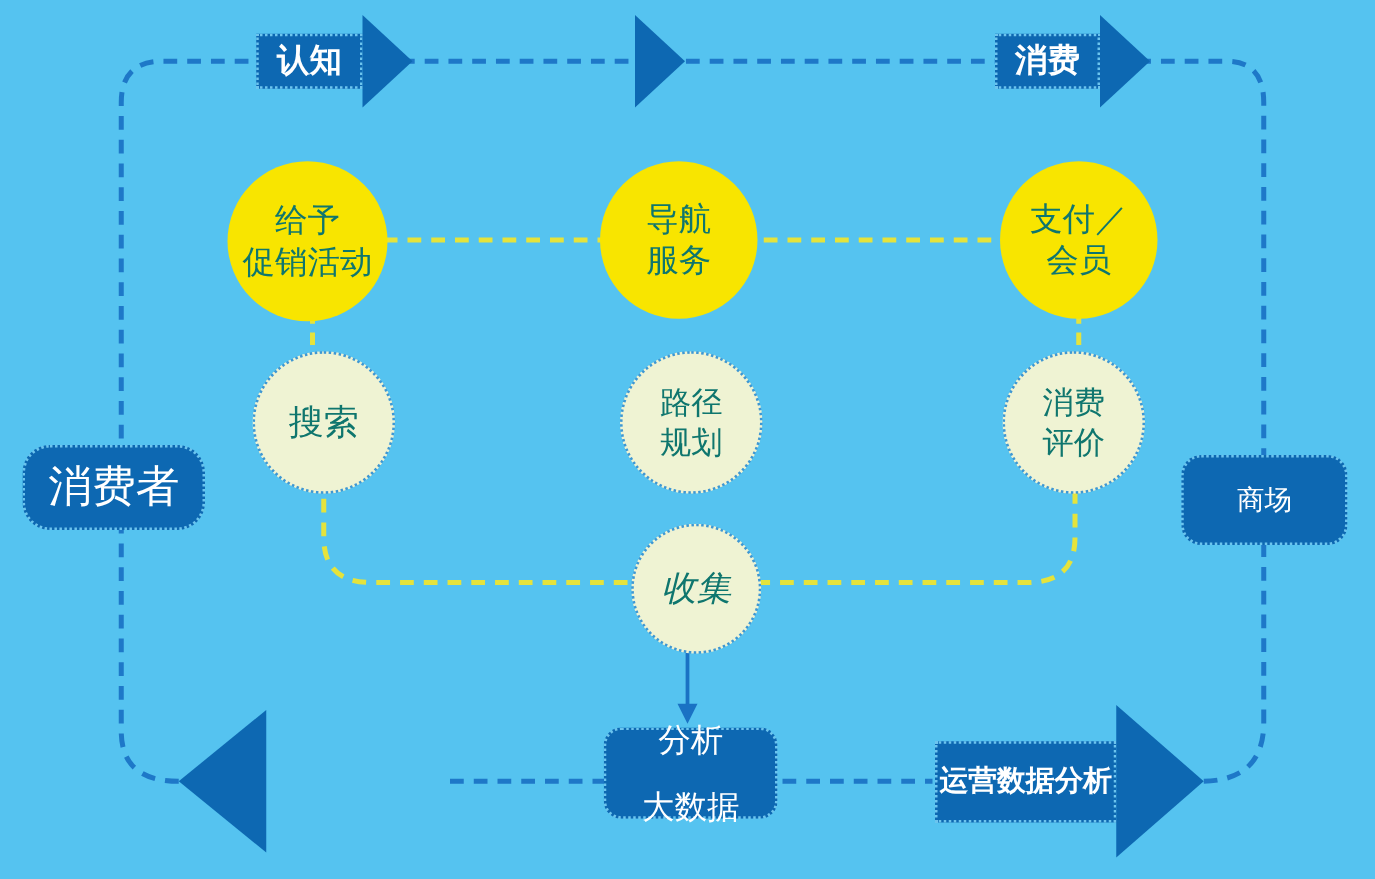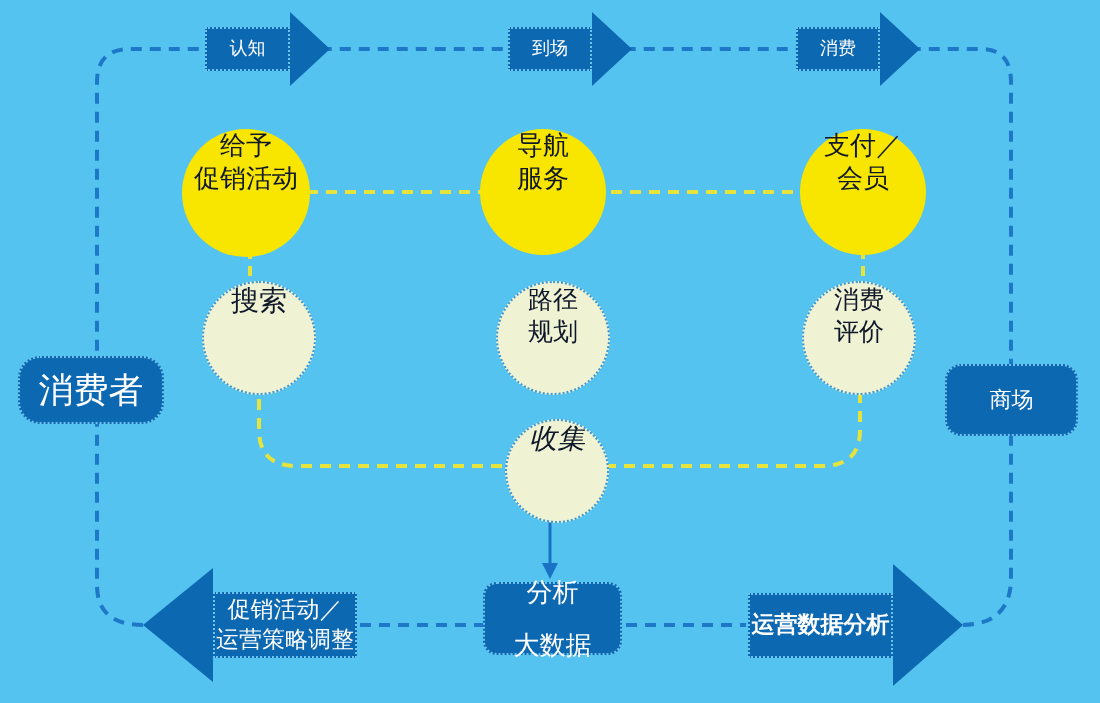--- a/index.html
+++ b/index.html
@@ -5,43 +5,43 @@
   html,body{margin:0;padding:0;}
   body{
     width:1100px;height:703px;position:relative;overflow:hidden;
     background:#55C3F0;
     font-family:"Liberation Sans","DejaVu Sans",sans-serif;
   }
   #links{position:absolute;left:0;top:0;}
   
   .circle{
     position:absolute;border-radius:50%;
-    display:flex;flex-direction:column;align-items:center;justify-content:flex-start;
-    text-align:center;color:#0f172a;line-height:1.28;
+    display:flex;flex-direction:column;align-items:center;justify-content:center;
+    text-align:center;color:#0f766e;line-height:1.28;
   }
   .circle.yellow{background:#F8E500;font-size:26px;}
   .circle.pale{
     background:#EFF3D3;border:2px dotted #3E97D3;font-size:25px;
   }
   .circle.pale.big-font{font-size:28px;}
   
   .dbox{
     position:absolute;background:#0D68B2;border:2px dotted #6CC4EE;
     border-radius:16px;color:#fff;
     display:flex;flex-direction:column;align-items:center;justify-content:center;
     text-align:center;line-height:1.25;
   }
   
   .h-arrow{position:absolute;display:flex;align-items:center;}
   .h-arrow .abody{
     background:#0D68B2;border:2px dotted #6CC4EE;
     display:flex;flex-direction:column;align-items:center;justify-content:center;
     color:#fff;text-align:center;line-height:1.3;white-space:nowrap;
   }
-  .top-arrow .abody{height:40px;font-size:18px;}
+  .top-arrow .abody{height:40px;font-size:26px;font-weight:bold;}
   .top-arrow .ahead{
     width:0;height:0;
     border-top:37px solid transparent;border-bottom:37px solid transparent;
     border-left:40px solid #0D68B2;
   }
   .bot-arrow .abody{font-size:23px;}
   .ahead-right{
     width:0;height:0;
     border-top:61px solid transparent;border-bottom:61px solid transparent;
     border-left:70px solid #0D68B2;
@@ -70,21 +70,20 @@
 
   <line x1="550" y1="522" x2="550" y2="564" stroke="#1A72C4" stroke-width="3"></line>
   <polygon points="542,563 558,563 550,579" fill="#1A72C4"></polygon>
 </svg>
 
 <div class="h-arrow top-arrow" style="left:205px;top:12px;height:74px;">
   <div class="abody" style="width:81px;">认知</div>
   <div class="ahead"></div>
 </div>
 <div class="h-arrow top-arrow" style="left:508px;top:12px;height:74px;">
-  <div class="abody" style="width:80px;">到场</div>
   <div class="ahead"></div>
 </div>
 <div class="h-arrow top-arrow" style="left:796px;top:12px;height:74px;">
   <div class="abody" style="width:80px;">消费</div>
   <div class="ahead"></div>
 </div>
 
 <div class="dbox" style="left:18px;top:356px;width:142px;height:64px;font-size:35px;border-radius:22px;">
   <span>消费者</span>
 </div>
@@ -120,24 +119,20 @@
   <span>收集</span>
 </div>
 
 <div class="dbox" style="left:483px;top:582px;width:135px;height:69px;font-size:26px;border-radius:14px;gap:20px;">
   <span>分析</span>
   <span>大数据</span>
 </div>
 
 <div class="h-arrow bot-arrow" style="left:143px;top:567px;height:115px;">
   <div class="ahead-left"></div>
-  <div class="abody" style="width:140px;height:62px;">
-    <span>促销活动／</span>
-    <span>运营策略调整</span>
-  </div>
 </div>
 
 <div class="h-arrow bot-arrow" style="left:748px;top:564px;height:122px;">
   <div class="abody" style="width:141px;height:61px;font-weight:bold;">
     <span>运营数据分析</span>
   </div>
   <div class="ahead-right"></div>
 </div>
 
 </body></html>

